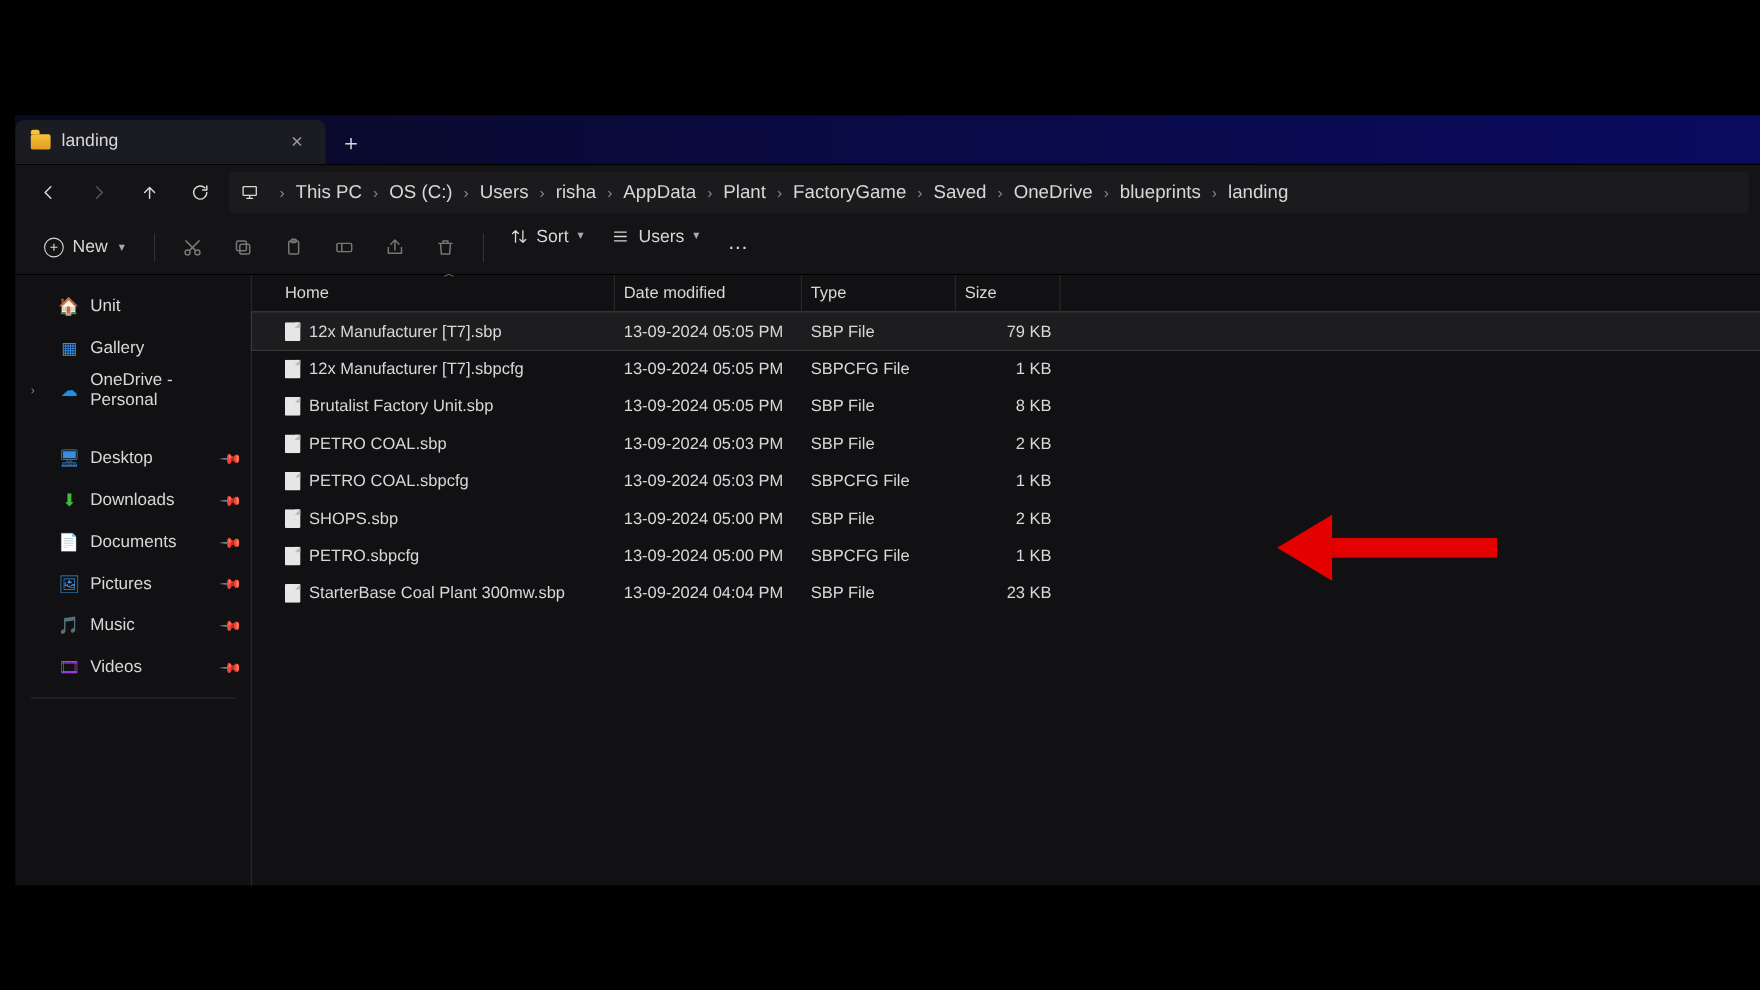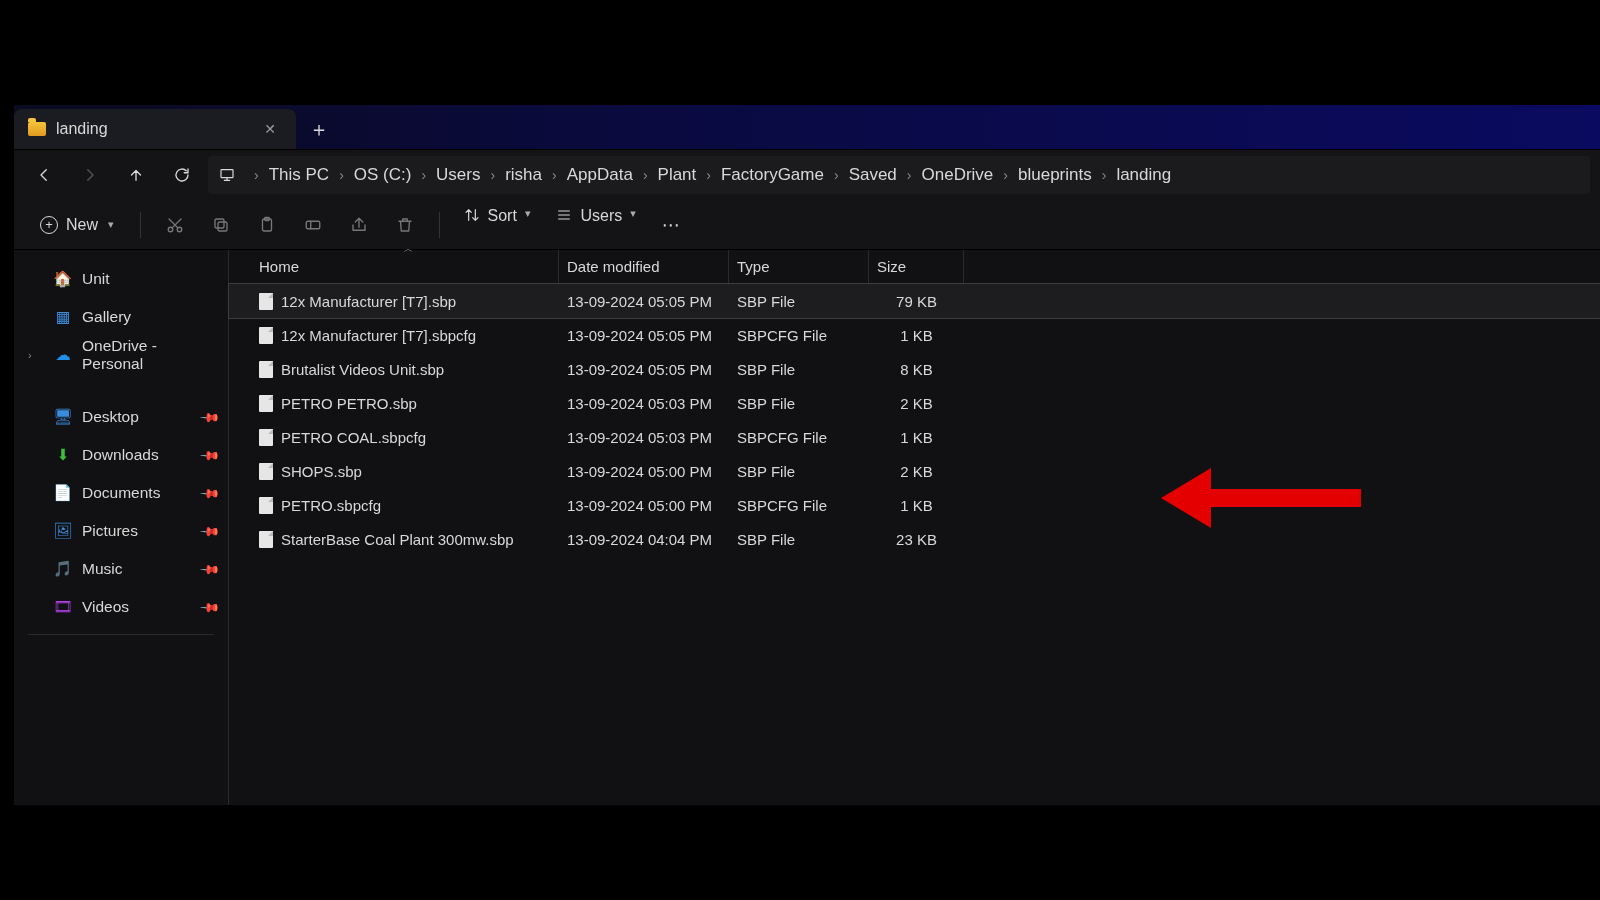--- a/index.html
+++ b/index.html
@@ -190,21 +190,21 @@
     display:grid;
     grid-template-columns: 300px 170px 140px 95px;
     height:34px;
     align-items:center;
     padding-left:30px;
     font-size:15px;
   }
   .row.sel{outline:1px solid #3d3d3d;background:#1d1d1f;}
   .row .cell{padding-left:8px;white-space:nowrap;overflow:hidden;text-overflow:ellipsis;}
   .row .cell.name{padding-left:0;display:flex;align-items:flex-start;gap:8px;}
-  .row .cell.size{text-align:center;padding-right:8px;}
+  .row .cell.size{text-align:right;padding-right:8px;}
   .file-ico{
     width:14px;height:17px;background:#e6e6e6;border-radius:1px;position:relative;flex:0 0 14px;
   }
   .file-ico::after{
     content:"";position:absolute;right:0;top:0;width:5px;height:5px;
     background:linear-gradient(135deg,#e6e6e6 49%,#bbb 51%);
   }
   
   .annot-arrow{
     position:absolute;
@@ -434,30 +434,30 @@
               <span class="file-ico"></span>
               <span>12x Manufacturer [T7].sbpcfg</span>
             </div>
             <div class="cell">13-09-2024 05:05 PM</div>
             <div class="cell">SBPCFG File</div>
             <div class="cell size">1 KB</div>
           </div>
           <div class="row">
             <div class="cell name">
               <span class="file-ico"></span>
-              <span>Brutalist Videos Unit.sbp</span>
+              <span>Brutalist Factory Unit.sbp</span>
             </div>
             <div class="cell">13-09-2024 05:05 PM</div>
             <div class="cell">SBP File</div>
             <div class="cell size">8 KB</div>
           </div>
           <div class="row">
             <div class="cell name">
               <span class="file-ico"></span>
-              <span>PETRO PETRO.sbp</span>
+              <span>PETRO COAL.sbp</span>
             </div>
             <div class="cell">13-09-2024 05:03 PM</div>
             <div class="cell">SBP File</div>
             <div class="cell size">2 KB</div>
           </div>
           <div class="row">
             <div class="cell name">
               <span class="file-ico"></span>
               <span>PETRO COAL.sbpcfg</span>
             </div>

